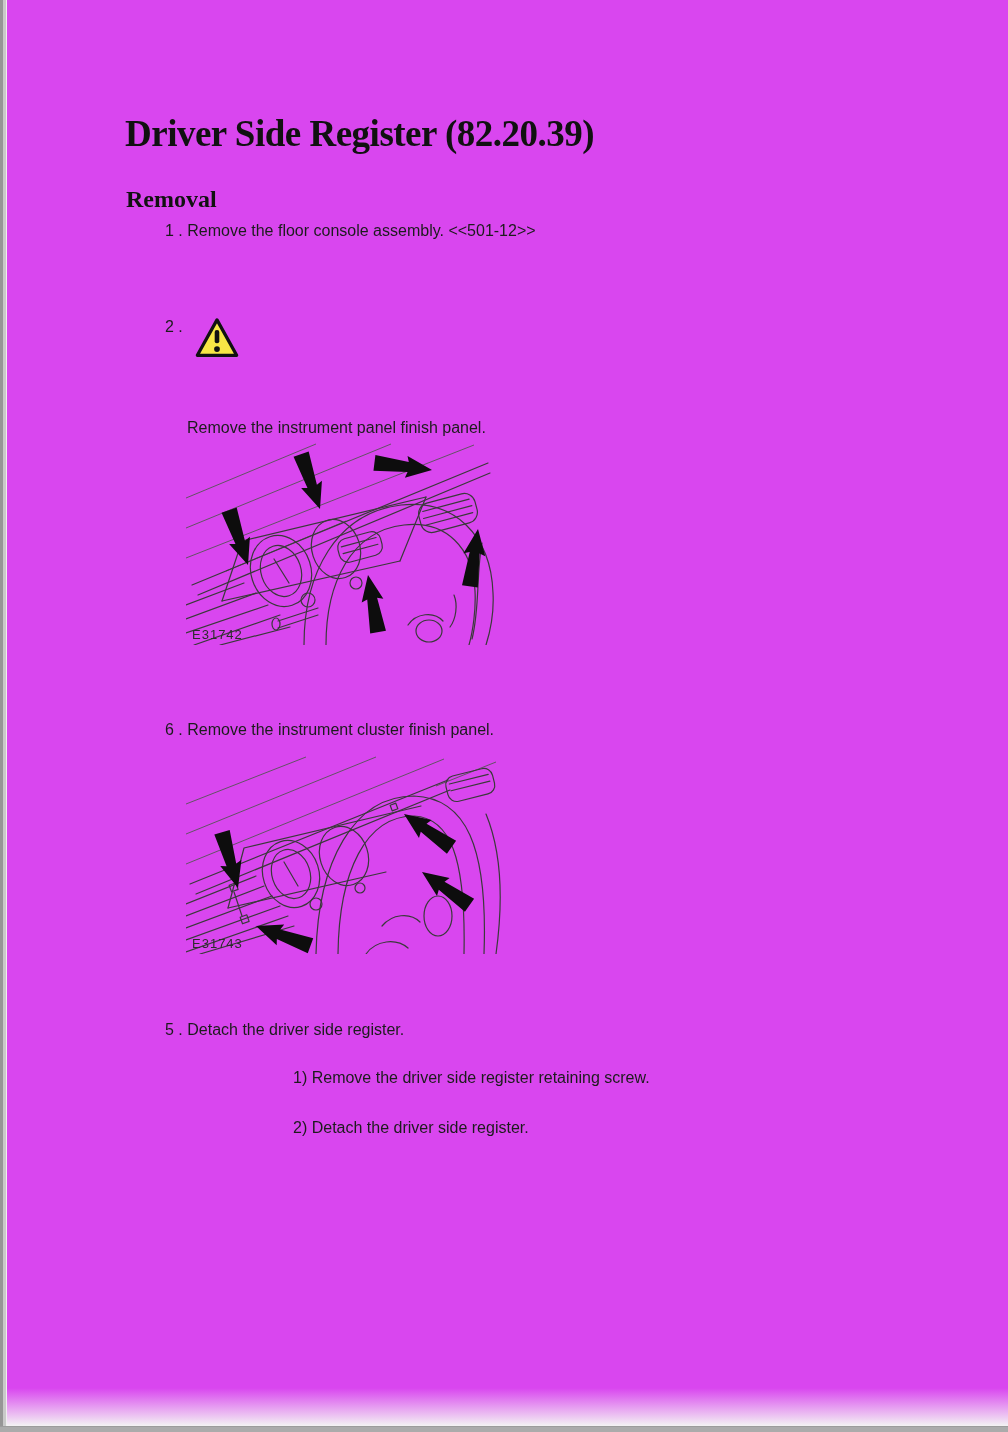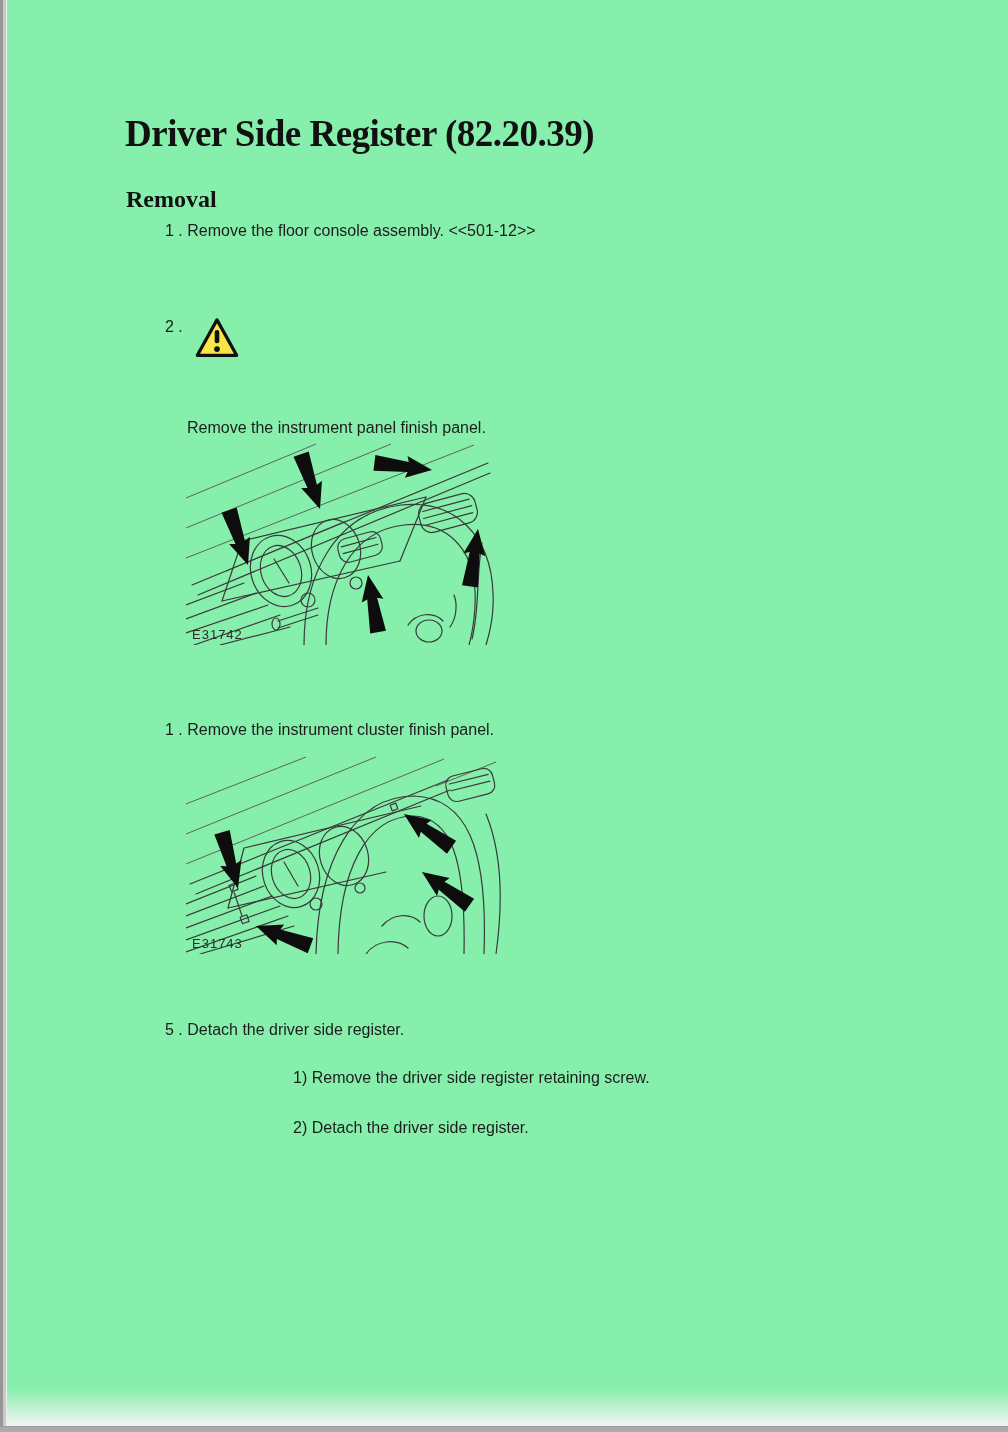--- a/index.html
+++ b/index.html
@@ -1,21 +1,21 @@
 <!DOCTYPE html>
 <html><head>
 <meta charset="utf-8">
 <style>
   * { margin:0; padding:0; box-sizing:border-box; }
   html,body { background:#ffffff; }
   body {
     width:1008px; height:1432px; position:relative; overflow:hidden;
     font-family:"Liberation Sans", sans-serif; color:#1c1c1c;
   }
-  .page { position:absolute; inset:0; background:#86efac; }
+  .page { position:absolute; inset:0; background:#d946ef; }
 
   
   .left-edge {
     position:absolute; left:0; top:0; bottom:0; width:7px;
     background:linear-gradient(to right,#969696 0 3px,#c9c9c9 3px 6px,#eeeeee 6px 7px);
   }
   .bottom-fade {
     position:absolute; left:7px; right:0; bottom:6px; height:38px;
     background:linear-gradient(to bottom, rgba(244,244,244,0), #f3f3f3);
   }
@@ -143,21 +143,21 @@
         <use href="#arrow" transform="translate(62,122) rotate(-19)"></use>
         <use href="#arrow" transform="translate(134,66) rotate(-19)"></use>
         <use href="#arrow" transform="translate(246,27) rotate(-83)"></use>
         <use href="#arrow" transform="translate(182,132) rotate(170)"></use>
         <use href="#arrow" transform="translate(292,86) rotate(188)"></use>
       </g>
       <text class="figlabel" x="6" y="196">E31742</text>
     </svg>
   </div>
 
-  <div class="step-line s3">1 . Remove the instrument cluster finish panel.</div>
+  <div class="step-line s3">6 . Remove the instrument cluster finish panel.</div>
 
   <div class="fig fig2">
     <svg viewBox="0 0 320 198">
 
       <g class="art-thin">
         <path d="M0,48 L120,1"></path>
         <path d="M0,78 L190,1"></path>
         <path d="M0,108 L258,3"></path>
         <path d="M250,30 L310,6"></path>
       </g>

